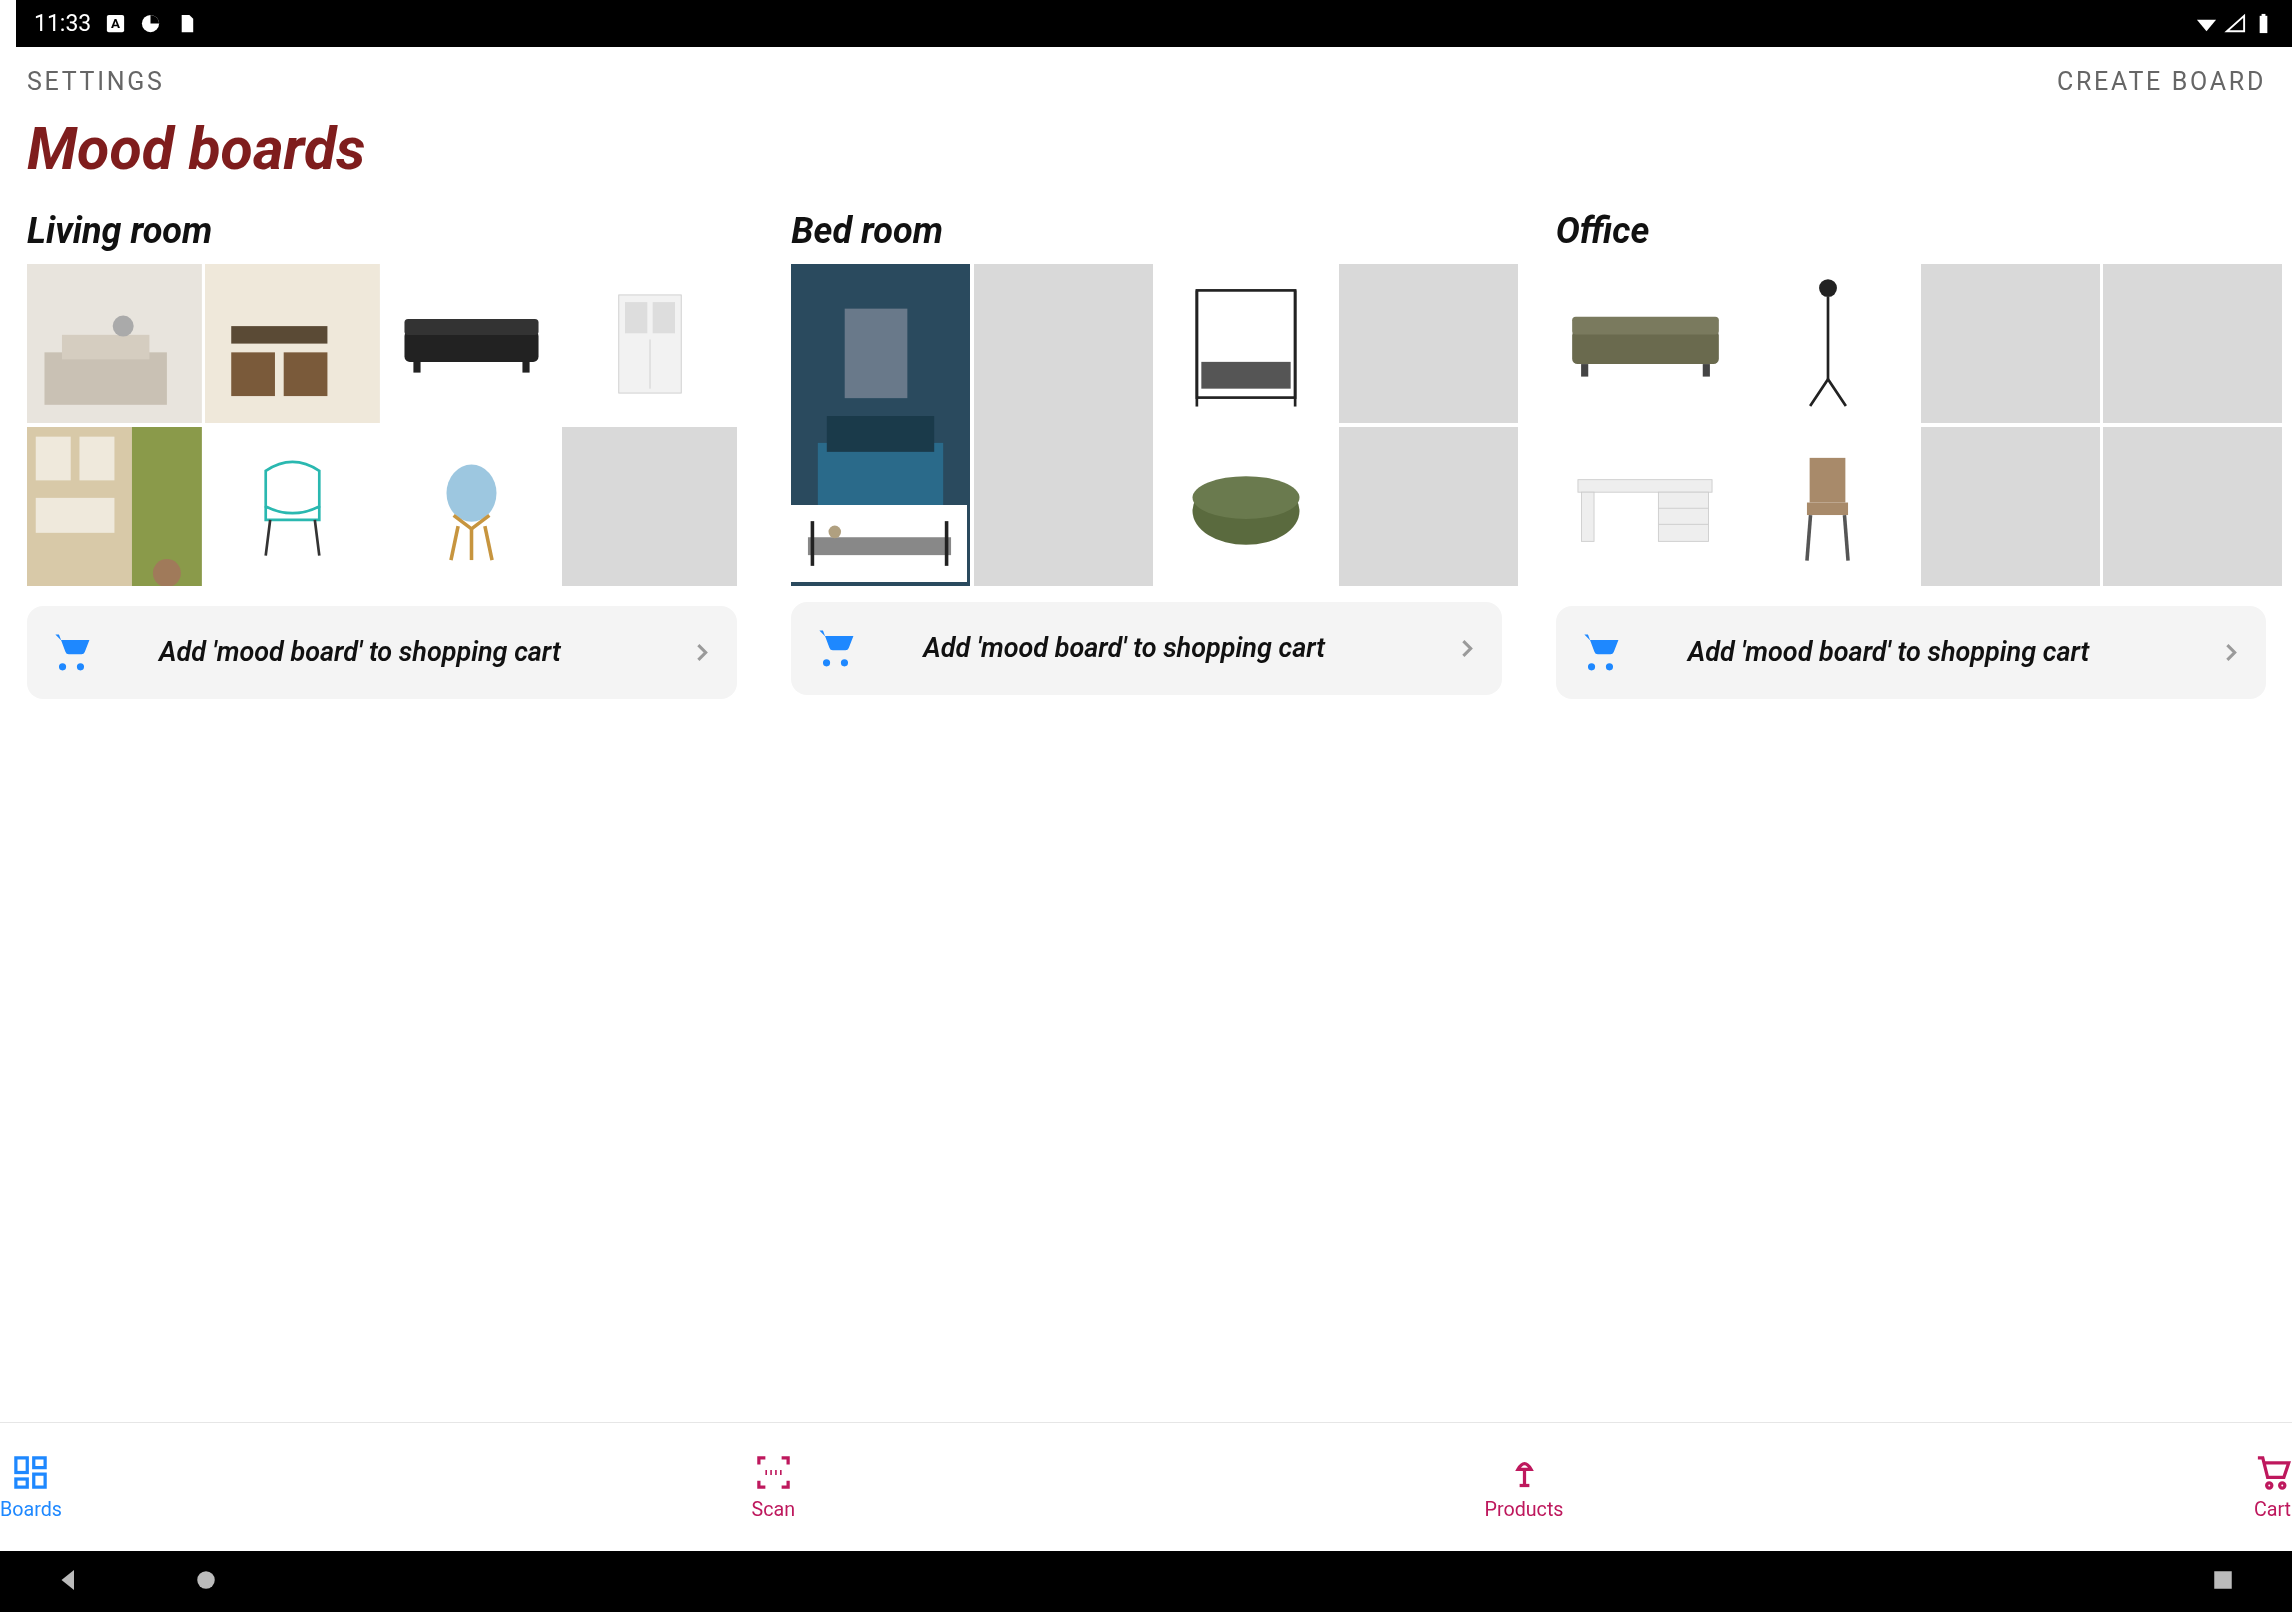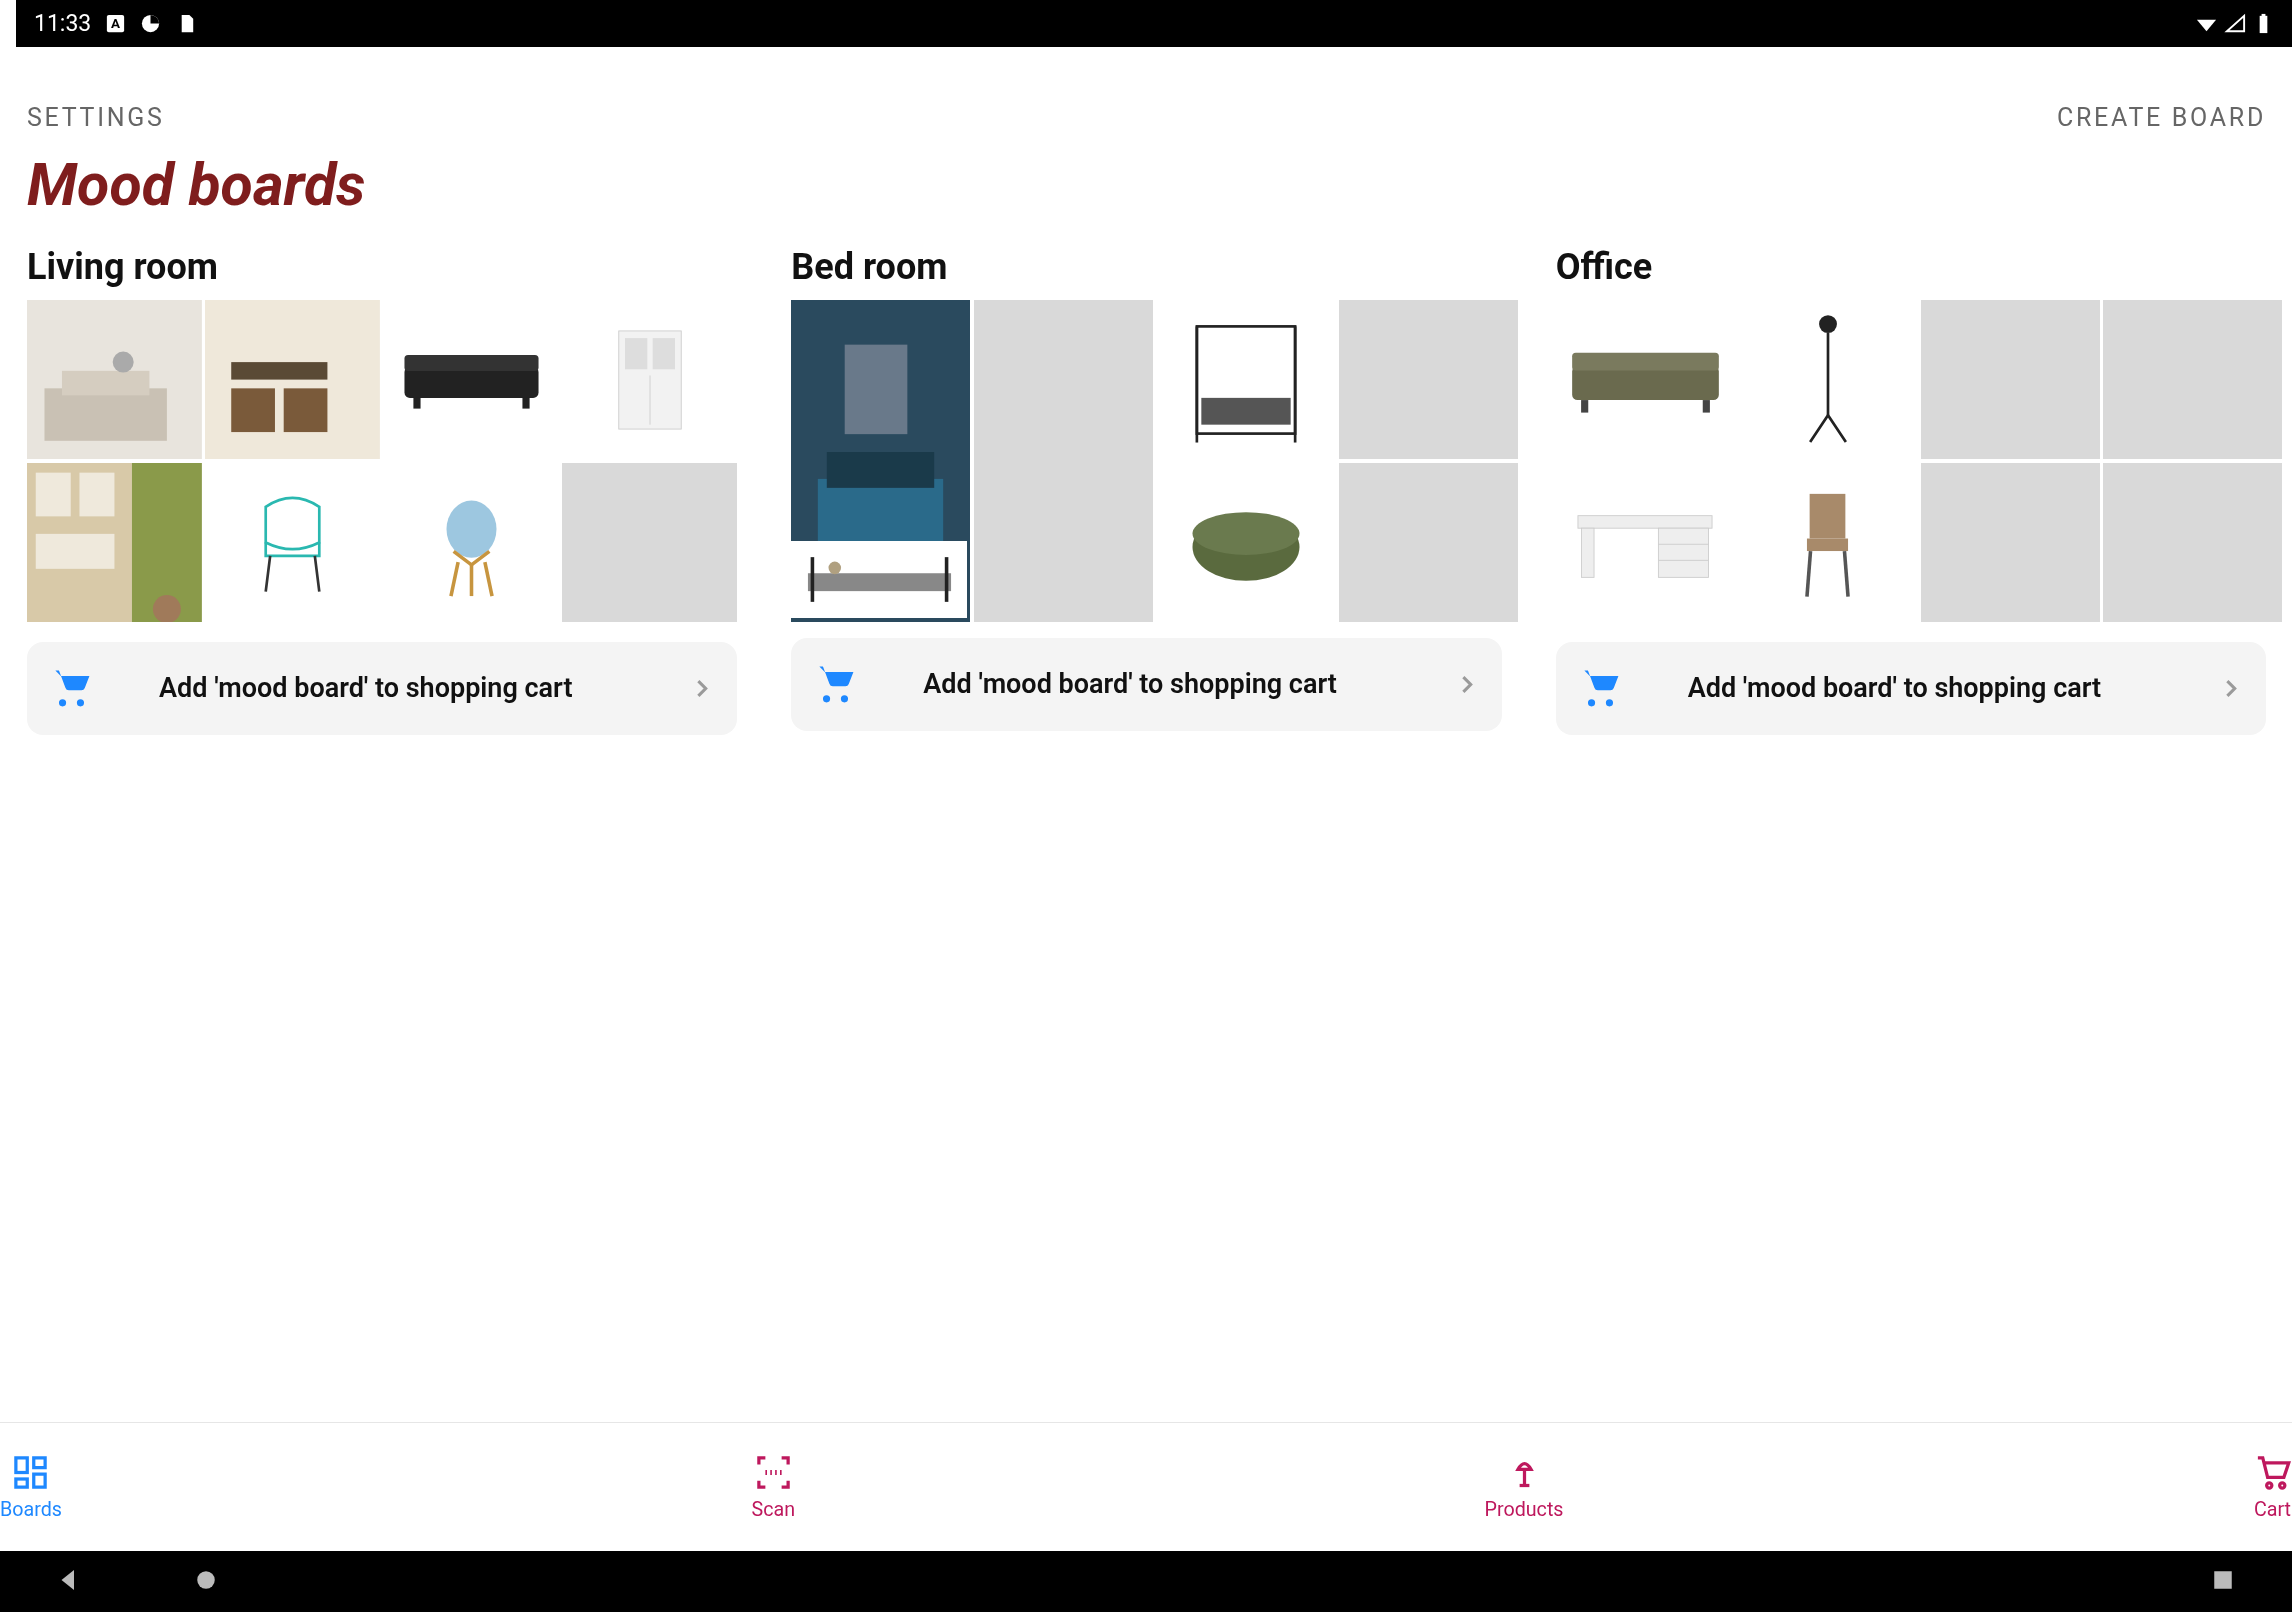--- a/index.html
+++ b/index.html
@@ -6,29 +6,29 @@
   html, body { width: 2293px; height: 1612px; font-family: -apple-system, BlinkMacSystemFont, "Segoe UI", Roboto, sans-serif; background: #fff; overflow: hidden; }
 
   
   .status-bar { height: 47px; background: #000; color: #fff; display: flex; align-items: center; justify-content: space-between; padding: 0 18px; font-size: 23px; margin-left: 16px; }
   .status-left { display: flex; align-items: center; gap: 12.5px; }
   .status-right { display: flex; align-items: center; gap: 5.4px; }
   .status-ico { width: 23px; height: 23px; display: flex; align-items: center; justify-content: center; }
   .status-ico svg { width: 100%; height: 100%; }
 
   
-  .header-row { display: flex; justify-content: space-between; align-items: flex-start; padding: 19.7px 27px 9px 27px; margin-top: 36px; }
+  .header-row { display: flex; justify-content: space-between; align-items: flex-start; padding: 19.7px 27px 9px 27px; }
   .header-link { font-size: 25px; letter-spacing: 2.7px; color: #666; font-weight: 400; }
 
   
   .page-title { font-size: 59px; font-weight: 700; color: #7f1d1d; padding: 9px 27px 27px 27px; font-style: italic; }
 
   
   .boards-row { display: flex; gap: 54px; padding: 0 27px; }
-  .board { flex: 1; min-width: 0; }
+  .board { flex: 1; min-width: 0; font-style: italic; }
   .board-title { font-size: 36px; font-weight: 700; color: #111; margin-bottom: 12.5px; }
 
   
   .collage { width: 100%; height: 322px; }
   .grid { display: grid; width: 100%; height: 100%; gap: 3.6px; }
   .tile { background: #d9d9d9; display: flex; align-items: center; justify-content: center; overflow: hidden; }
   .tile.white { background: #fff; }
   .tile svg { display: block; }
 
   

